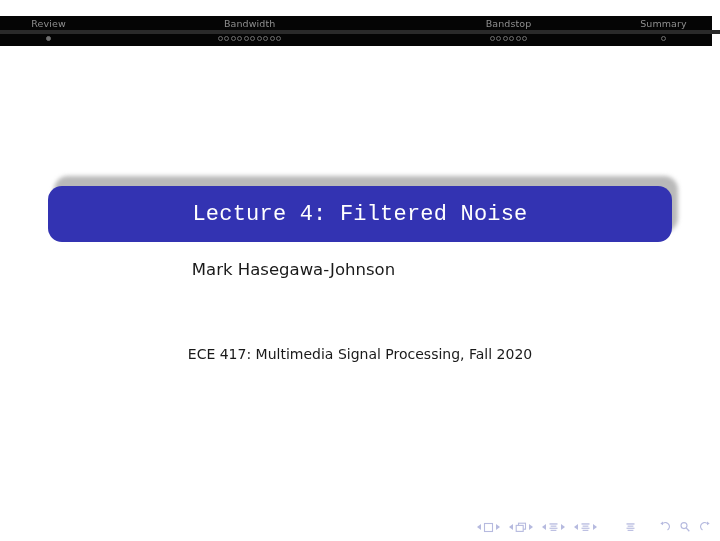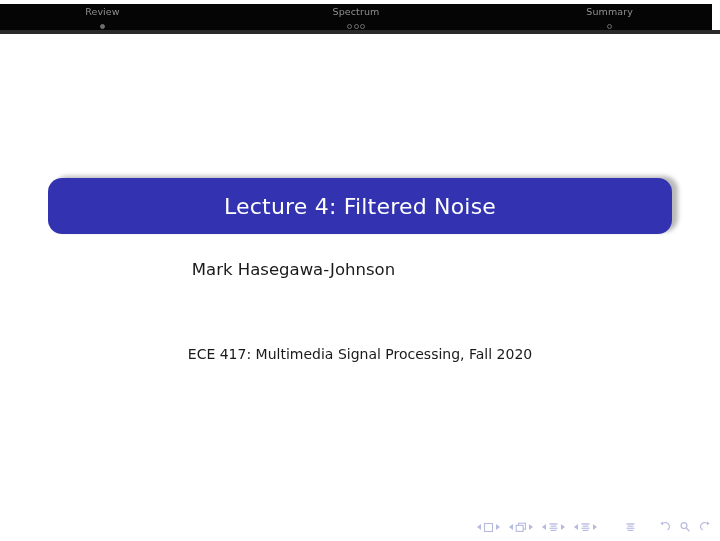--- a/index.html
+++ b/index.html
@@ -11,21 +11,21 @@
     width: 720px;
     height: 541px;
     overflow: hidden;
     font-family: "DejaVu Sans", sans-serif;
     position: relative;
   }
 
   
   #nav-header {
     position: absolute;
-    left: 0; top: 4px;
+    left: 0; top: 16px;
     width: 712px;
     height: 30px;
     background: #050505;
     display: flex;
     align-items: stretch;
   }
   #nav-header-underline {
     position: absolute;
     left: 0; top: 30px;
     width: 720px;
@@ -79,28 +79,29 @@
     left: 6px;
     top: 6px;
     width: 624px;
     height: 56px;
     background: #b9b9b9;
     border-radius: 14px;
     filter: blur(2px);
   }
   #title-block {
     position: absolute;
-    left: 0; top: 8px;
+    left: 0; top: 16px;
     width: 624px;
     height: 56px;
     background: #3333b2;
     border-radius: 14px;
     display: flex;
     align-items: center;
     justify-content: center;
+    font-family: Liberation Mono, monospace;
   }
   #title-text {
     color: #ffffff;
     font-size: 22px;
     font-weight: 400;
     letter-spacing: 0.2px;
     white-space: nowrap;
   }
 
   
@@ -150,23 +151,41 @@
 </head>
 <body>
 
 <div id="nav-header">
     <div class="nav-section" style="flex: 4.2 0 0px;">
       <div class="nav-section-label">Review</div>
       <div class="nav-dots">
         <span class="nav-dot filled"></span>
       </div>
     </div>
-    <div class="nav-section" style="flex: 6.2 0 0px;">
-      <div class="nav-section-label">Spectrum</div>
-      <div class="nav-dots">
+    <div class="nav-section" style="flex: 13.2 0 0px;">
+      <div class="nav-section-label">Bandwidth</div>
+      <div class="nav-dots">
+        <span class="nav-dot"></span>
+        <span class="nav-dot"></span>
+        <span class="nav-dot"></span>
+        <span class="nav-dot"></span>
+        <span class="nav-dot"></span>
+        <span class="nav-dot"></span>
+        <span class="nav-dot"></span>
+        <span class="nav-dot"></span>
+        <span class="nav-dot"></span>
+        <span class="nav-dot"></span>
+      </div>
+    </div>
+    <div class="nav-section" style="flex: 9.2 0 0px;">
+      <div class="nav-section-label">Bandstop</div>
+      <div class="nav-dots">
+        <span class="nav-dot"></span>
+        <span class="nav-dot"></span>
+        <span class="nav-dot"></span>
         <span class="nav-dot"></span>
         <span class="nav-dot"></span>
         <span class="nav-dot"></span>
       </div>
     </div>
     <div class="nav-section" style="flex: 4.2 0 0px; text-align: right;">
       <div class="nav-section-label">Summary</div>
       <div class="nav-dots">
         <span class="nav-dot"></span>
       </div>

